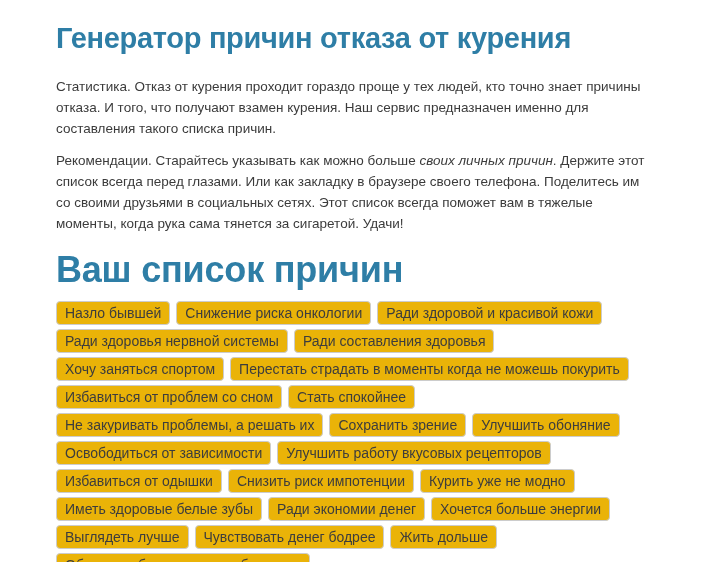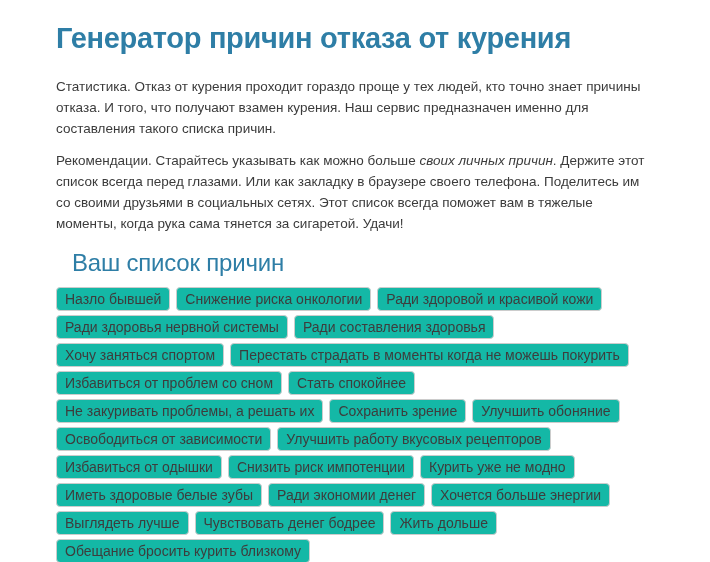--- a/index.html
+++ b/index.html
@@ -26,37 +26,37 @@
   }
   p.intro {
     font-size: 13.5px;
     line-height: 21px;
     margin: 0 0 11px 0;
     color: #3b3b3b;
   }
   .u { }
   h2.reasons-heading {
     color: #2e7ea6;
-    font-weight: 400;
-    font-size: 24px;
+    font-weight: 700;
+    font-size: 36px;
     line-height: 1.1;
-    margin: 16px 0 11px 16px;
+    margin: 16px 0 11px 0;
     letter-spacing: -0.2px;
   }
   .tags {
     display: flex;
     flex-wrap: wrap;
     gap: 4px 6px;
     width: 100%;
   }
   .tag {
     display: inline-block;
     border: 1px solid #cccccc;
     border-radius: 4px;
-    background: #14b8a6;
+    background: #eab308;
     padding: 3px 8px;
     font-size: 14px;
     line-height: 16px;
     color: #3d3d3d;
     white-space: nowrap;
     cursor: pointer;
   }
 </style>
 </head>
 <body>

